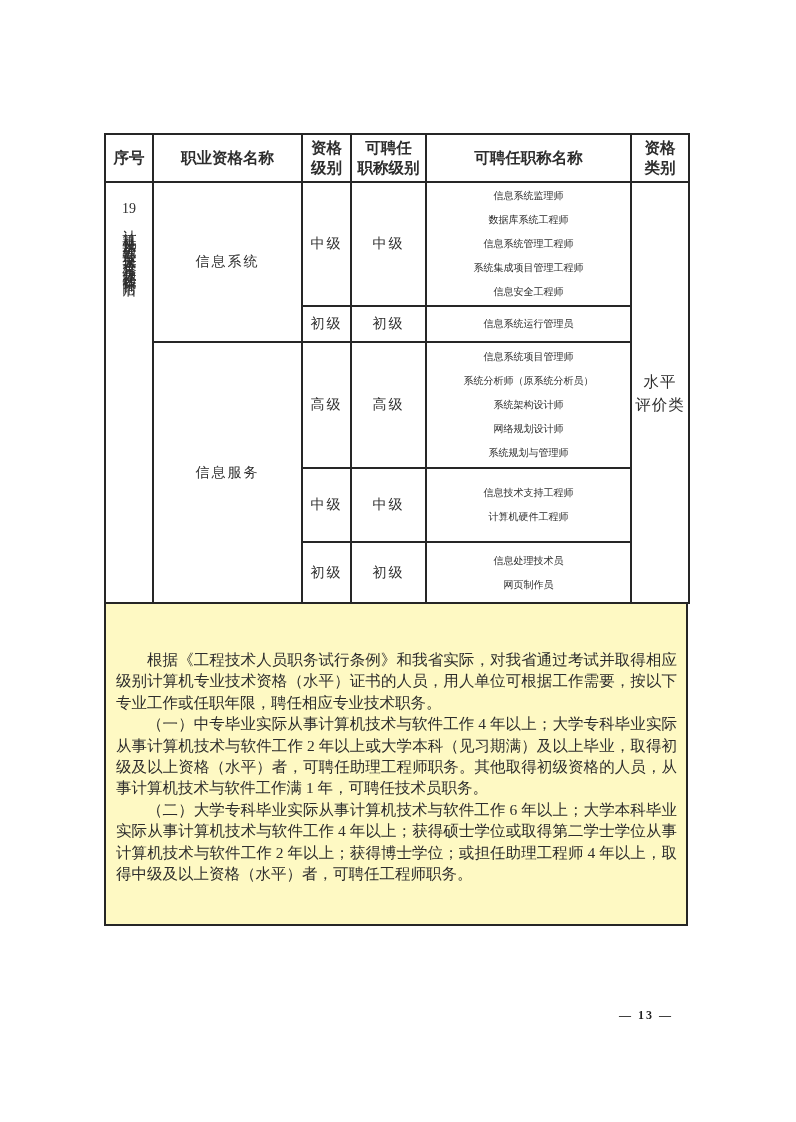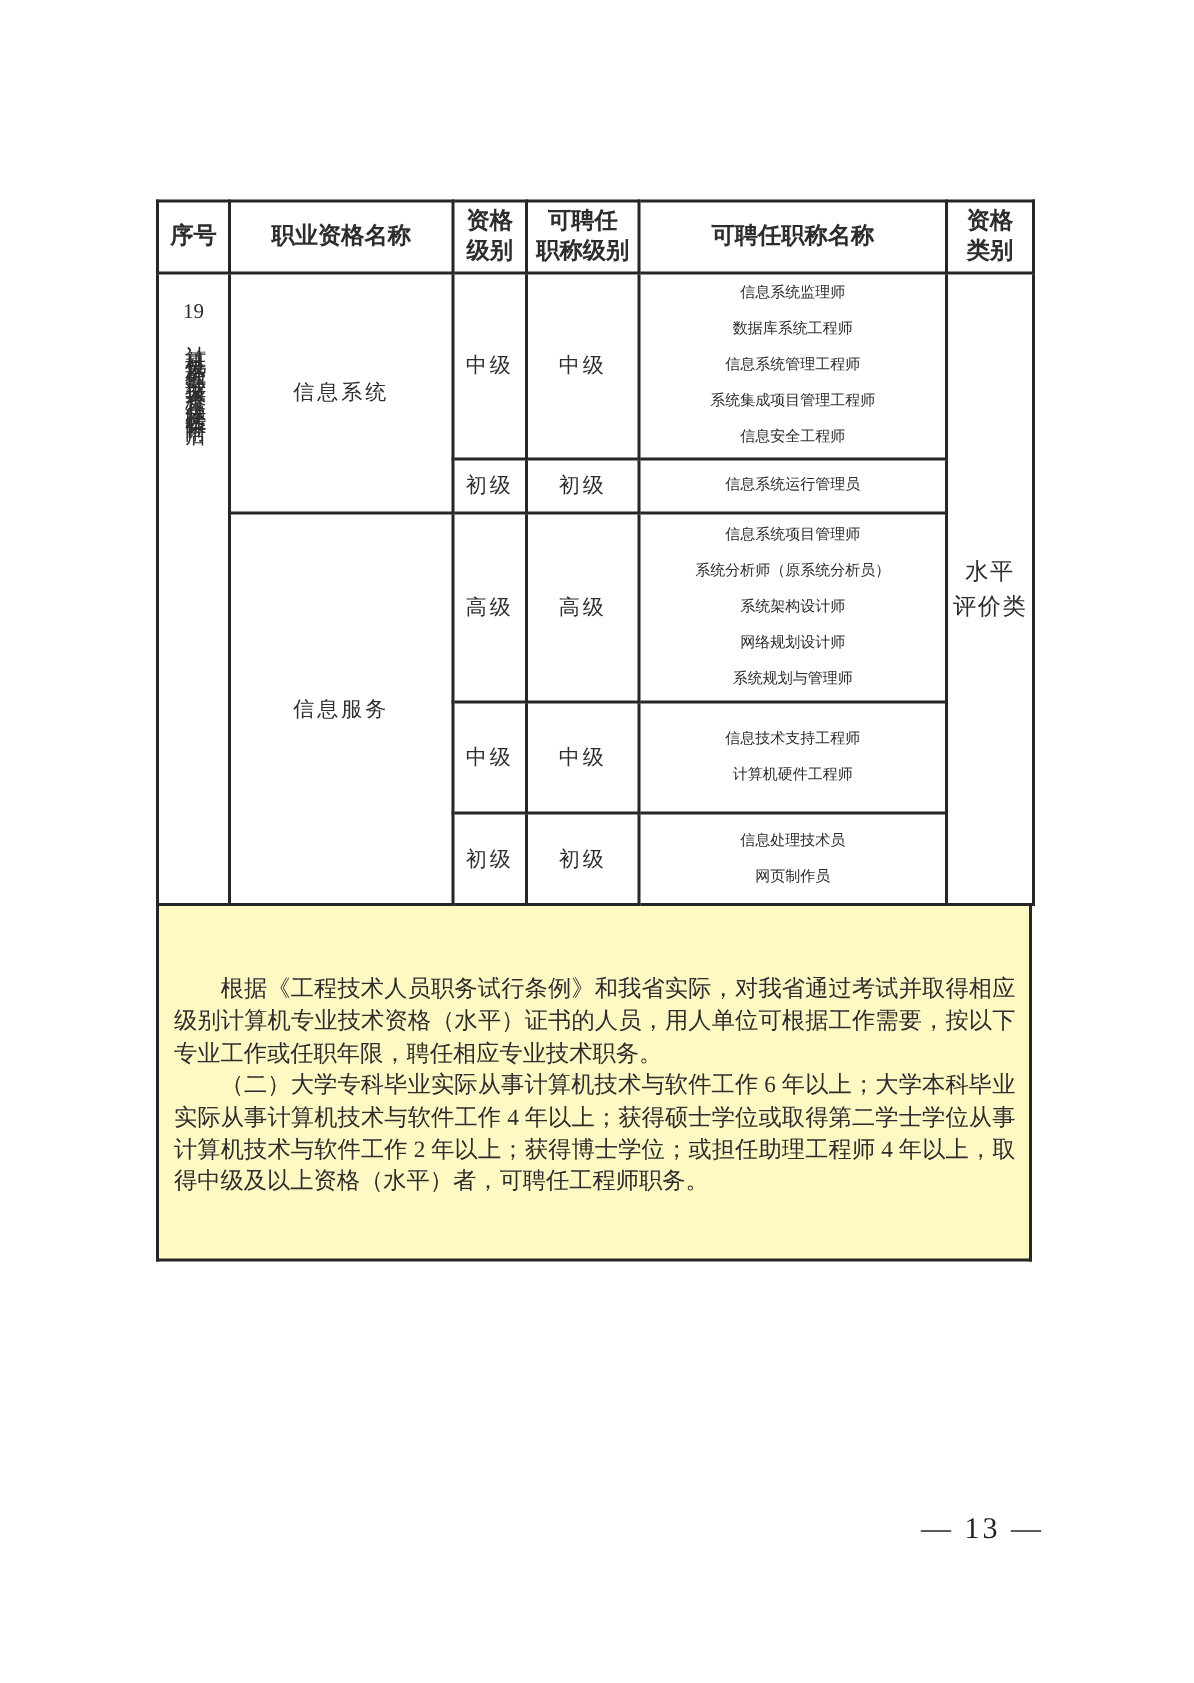--- a/index.html
+++ b/index.html
@@ -69,25 +69,26 @@
     margin: 0;
     font-size: 15.5px;
     line-height: 21.4px;
     text-align: justify;
     text-indent: 2em;
     word-break: break-all;
   }
   .page-num {
     position: absolute;
     top: 1008px;
-    right: 100px;
-    font-size: 20px;
+    right: 123px;
+    font-size: 12px;
     letter-spacing: 2px;
     color: #1f1f1f;
     white-space: nowrap;
+    font-weight: bold;
   }
 </style>
 </head>
 <body>
 
 <div class="doc">
 
   <table class="qual-table">
     <colgroup>
       <col style="width:48px">
@@ -180,18 +181,19 @@
       <td class="titles">
         <div>信息处理技术员</div>
         <div>网页制作员</div>
       </td>
     </tr>
   </tbody>
     </table>
 
   <div class="notes">
     <p>根据《工程技术人员职务试行条例》和我省实际，对我省通过考试并取得相应级别计算机专业技术资格（水平）证书的人员，用人单位可根据工作需要，按以下专业工作或任职年限，聘任相应专业技术职务。</p>
+    <p>（一）中专毕业实际从事计算机技术与软件工作 4 年以上；大学专科毕业实际从事计算机技术与软件工作 2 年以上或大学本科（见习期满）及以上毕业，取得初级及以上资格（水平）者，可聘任助理工程师职务。其他取得初级资格的人员，从事计算机技术与软件工作满 1 年，可聘任技术员职务。</p>
     <p>（二）大学专科毕业实际从事计算机技术与软件工作 6 年以上；大学本科毕业实际从事计算机技术与软件工作 4 年以上；获得硕士学位或取得第二学士学位从事计算机技术与软件工作 2 年以上；获得博士学位；或担任助理工程师 4 年以上，取得中级及以上资格（水平）者，可聘任工程师职务。</p>
   </div>
 
 </div>
 
 <div class="page-num">— 13 —</div>
 
 </body></html>

